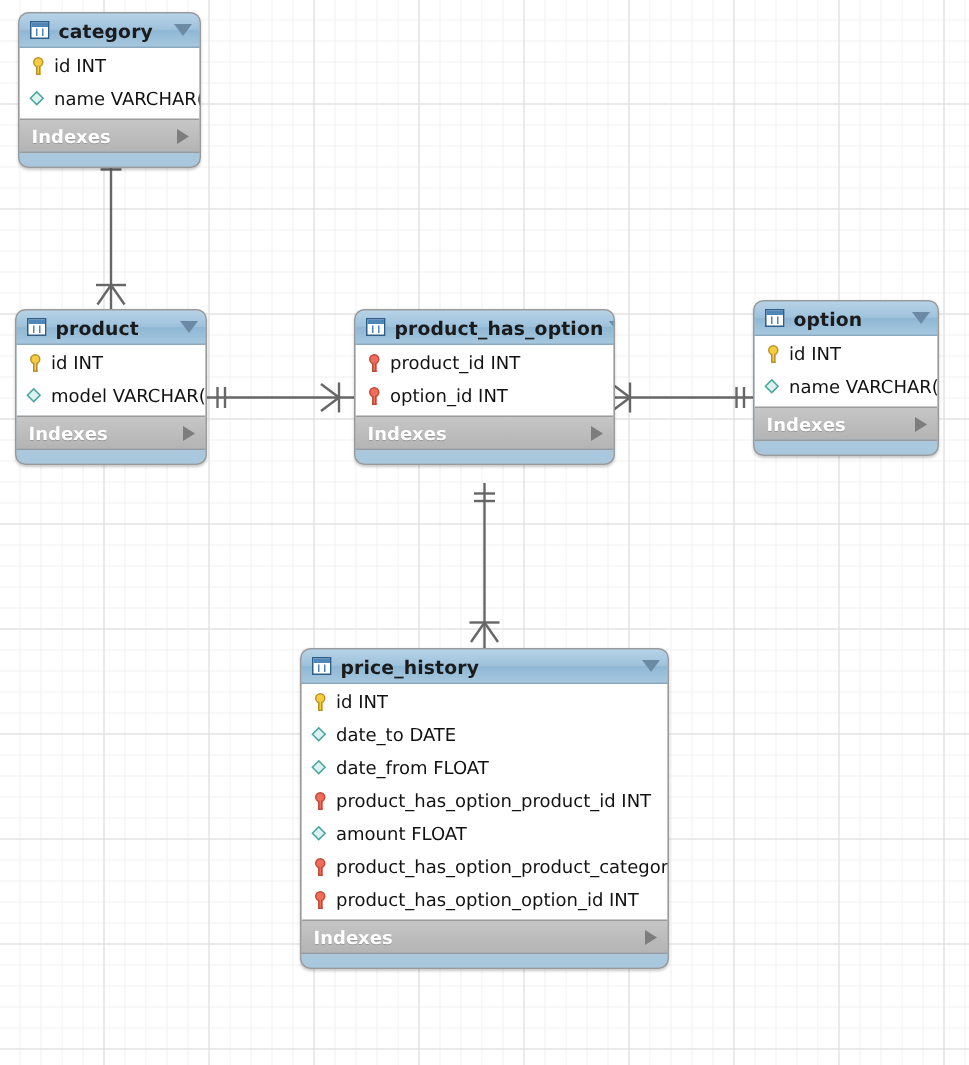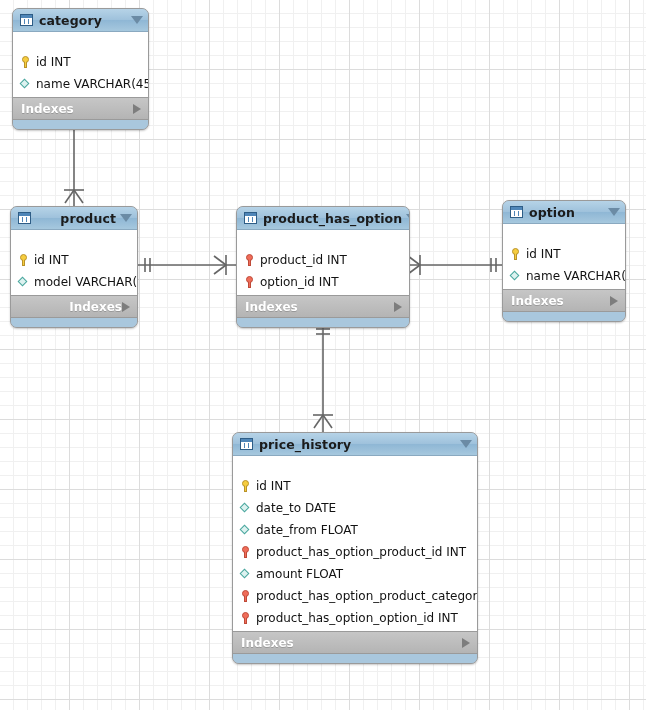--- a/index.html
+++ b/index.html
@@ -97,21 +97,21 @@
     flex: 0 0 auto;
     width: 0; height: 0;
     border-left: 6px solid transparent;
     border-right: 6px solid transparent;
     border-top: 8px solid #6b8ba5;
     margin-left: 4px;
   }
   .tbl-columns {
     background: #ffffff;
     border-bottom: 1px solid #9a9a9a;
-    padding: 19px 0 2px 0;
+    padding: 1px 0 2px 0;
   }
   .col-row {
     display: flex;
     align-items: center;
     height: 22px;
     padding-left: 7px;
     white-space: nowrap;
   }
   .col-ico {
     flex: 0 0 auto;
@@ -245,21 +245,21 @@
         <line x1="316" y1="329" x2="330" y2="329"></line>
         <line x1="316" y1="334" x2="330" y2="334"></line>
         <line x1="313" y1="415" x2="333" y2="415"></line>
         <line x1="323" y1="415" x2="314" y2="428"></line>
         <line x1="323" y1="415" x2="332" y2="428"></line>
       </g>
 
     </g>
   </svg>
 
-  <div class="table-box" style="left:12px; top:8px; width:137px;">
+  <div class="table-box" style="left:12px; top:8px; width:122px;">
     <div class="tbl-header">
       <span class="tbl-icon"></span>
       <span class="tbl-title">category</span>
       <span class="tbl-caret"></span>
     </div>
     <div class="tbl-columns">
       <div class="col-row">
         <span class="col-ico ico-pk"></span>
         <span class="col-text">id INT</span>
       </div>
@@ -268,21 +268,21 @@
         <span class="col-text">name VARCHAR(45)</span>
       </div>
     </div>
     <div class="tbl-indexes">
       <span class="idx-label">Indexes</span>
       <span class="idx-caret"></span>
     </div>
     <div class="tbl-foot"></div>
   </div>
 
-  <div class="table-box" style="left:10px; top:206px; width:128px;text-align:right;">
+  <div class="table-box" style="left:10px; top:206px; width:128px;">
     <div class="tbl-header">
       <span class="tbl-icon"></span>
       <span class="tbl-title">product</span>
       <span class="tbl-caret"></span>
     </div>
     <div class="tbl-columns">
       <div class="col-row">
         <span class="col-ico ico-pk"></span>
         <span class="col-text">id INT</span>
       </div>
@@ -337,21 +337,21 @@
         <span class="col-text">name VARCHAR(45)</span>
       </div>
     </div>
     <div class="tbl-indexes">
       <span class="idx-label">Indexes</span>
       <span class="idx-caret"></span>
     </div>
     <div class="tbl-foot"></div>
   </div>
 
-  <div class="table-box" style="left:200px; top:432px; width:246px;margin-left:32px;">
+  <div class="table-box" style="left:200px; top:432px; width:246px;">
     <div class="tbl-header">
       <span class="tbl-icon"></span>
       <span class="tbl-title">price_history</span>
       <span class="tbl-caret"></span>
     </div>
     <div class="tbl-columns">
       <div class="col-row">
         <span class="col-ico ico-pk"></span>
         <span class="col-text">id INT</span>
       </div>

